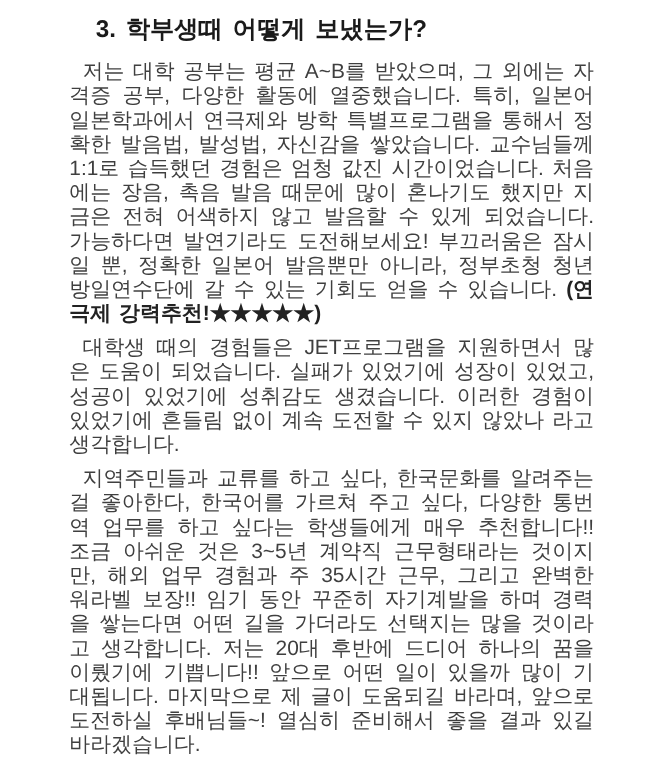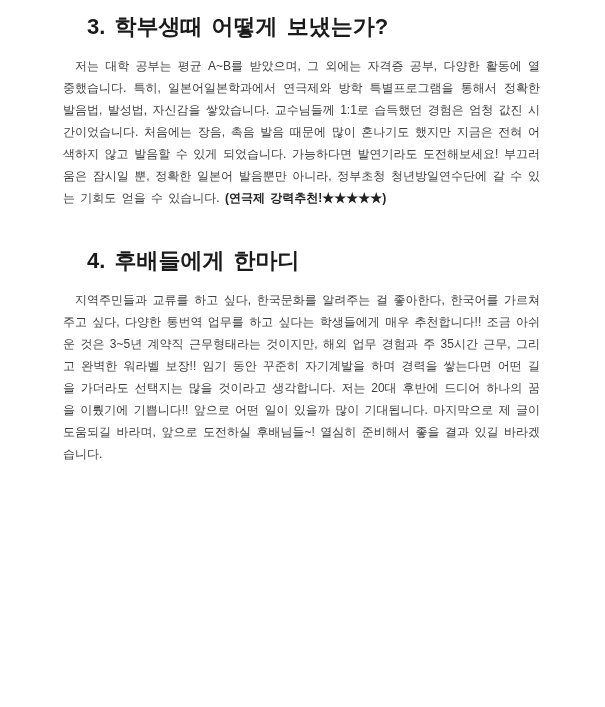--- a/index.html
+++ b/index.html
@@ -33,21 +33,21 @@
     color: var(--heading-text);
     margin: 0 0 13px 0;
     padding-left: 24px;
     word-spacing: 3px;
     letter-spacing: 0;
   }
   .section-heading.second {
     margin-top: 37px;
   }
   .para {
-    font-size: 12px;
+    font-size: 19px;
     line-height: 22px;
     color: var(--body-text);
     margin: 0 0 9px 0;
     text-align: justify;
     text-justify: inter-character;
     word-break: break-all;
     overflow-wrap: break-word;
     text-indent: 12px;
     word-spacing: 2px;
   }
@@ -59,18 +59,18 @@
 </head>
 <body>
 
 <main class="doc">
 
   <h2 class="section-heading">3. 학부생때 어떻게 보냈는가?</h2>
 
   <p class="para"><span>저는 대학 공부는 평균 A~B를 받았으며, 그 외에는 자격증 공부, 다양한 활동에 열중했습니다. 특히, 일본어일본학과에서 연극제와 방학 특별프로그램을 통해서 정확한 발음법, 발성법, 자신감을 쌓았습니다. 교수님들께 1:1로 습득했던 경험은 엄청 값진 시간이었습니다. 처음에는 장음, 촉음 발음 때문에 많이 혼나기도 했지만 지금은 전혀 어색하지 않고 발음할 수 있게 되었습니다. 가능하다면 발연기라도 도전해보세요! 부끄러움은 잠시일 뿐, 정확한 일본어 발음뿐만 아니라, 정부초청 청년방일연수단에 갈 수 있는 기회도 얻을 수 있습니다. </span><strong>(연극제 강력추천!★★★★★)</strong></p>
 
 
+  <p class="para"><span>대학생 때의 경험들은 JET프로그램을 지원하면서 많은 도움이 되었습니다. 실패가 있었기에 성장이 있었고, 성공이 있었기에 성취감도 생겼습니다. 이러한 경험이 있었기에 흔들림 없이 계속 도전할 수 있지 않았나 라고 생각합니다.</span></p>
 
-  <h2 class="section-heading second">4. 후배들에게 한마디</h2>
 
   <p class="para"><span>지역주민들과 교류를 하고 싶다, 한국문화를 알려주는 걸 좋아한다, 한국어를 가르쳐 주고 싶다, 다양한 통번역 업무를 하고 싶다는 학생들에게 매우 추천합니다!! 조금 아쉬운 것은 3~5년 계약직 근무형태라는 것이지만, 해외 업무 경험과 주 35시간 근무, 그리고 완벽한 워라벨 보장!! 임기 동안 꾸준히 자기계발을 하며 경력을 쌓는다면 어떤 길을 가더라도 선택지는 많을 것이라고 생각합니다. 저는 20대 후반에 드디어 하나의 꿈을 이뤘기에 기쁩니다!! 앞으로 어떤 일이 있을까 많이 기대됩니다. 마지막으로 제 글이 도움되길 바라며, 앞으로 도전하실 후배님들~! 열심히 준비해서 좋을 결과 있길 바라겠습니다.</span></p>
 
 </main>
 
 </body></html>

